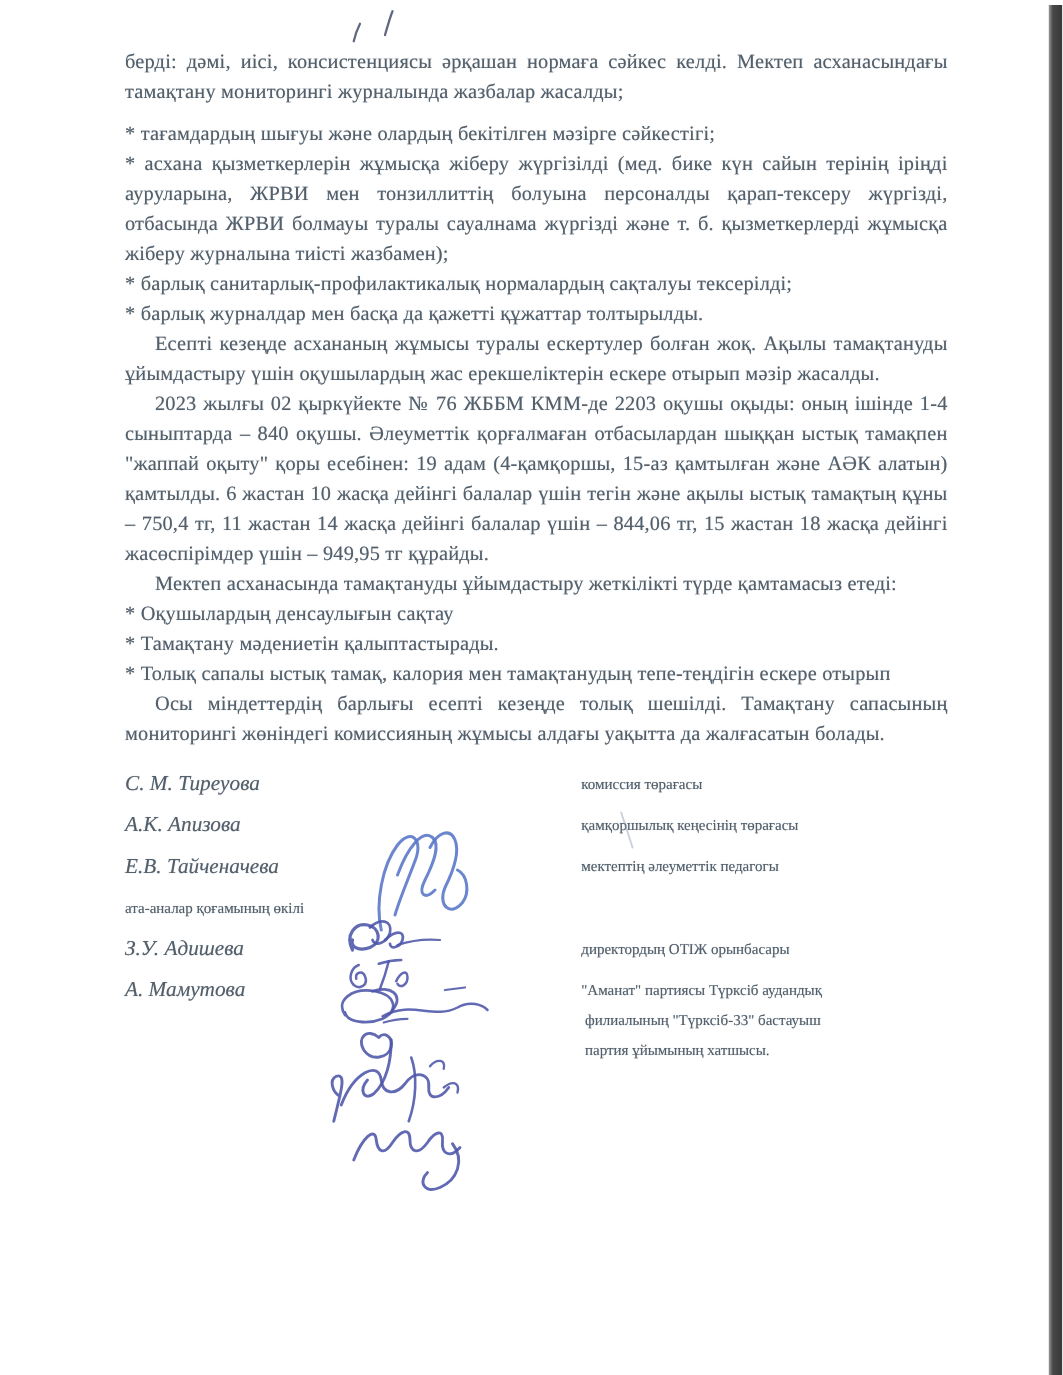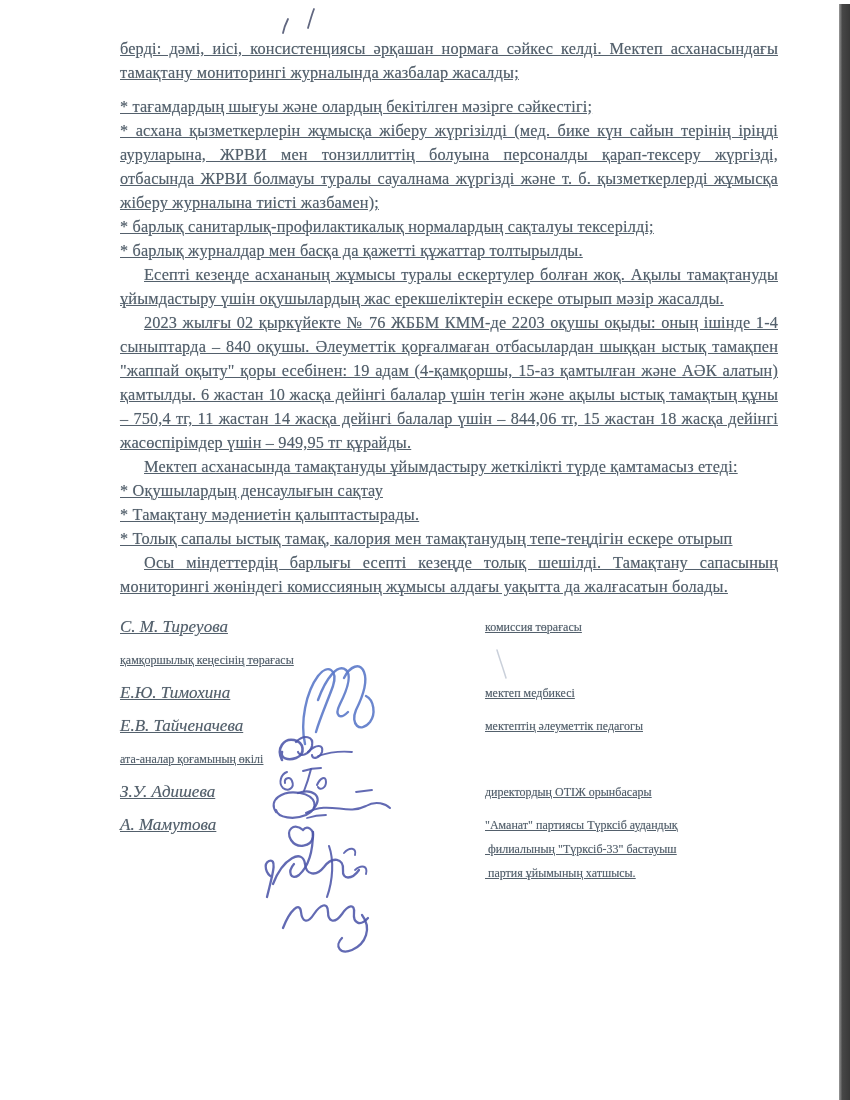--- a/index.html
+++ b/index.html
@@ -9,21 +9,21 @@
     background:#fff;
     overflow:hidden;
     font-family:"Liberation Serif","DejaVu Serif",serif;
     color:var(--text,#53606c);
   }
   .scan-edge{
     position:absolute;top:4px;right:0;bottom:0;width:11px;
     background:linear-gradient(to right,#9a9a9a 0,#474747 30%,var(--edge,#383838) 100%);
   }
   .content{
-    position:absolute;top:37px;left:120px;width:658px;text-decoration:underline;
+    position:absolute;top:37px;left:100px;width:658px;
   }
   .p{
     margin:0;
     font-size:16.3px;
     line-height:24px;
     text-align:justify;
     letter-spacing:.15px;
     text-shadow:0 0 .7px rgba(83,96,108,.55);
   }
   .indent{text-indent:24px;}
@@ -79,25 +79,22 @@
     <p class="p">* Тамақтану мәдениетін қалыптастырады.</p>
     <p class="p">* Толық сапалы ыстық тамақ, калория мен тамақтанудың тепе-теңдігін ескере отырып</p>
     <p class="p indent">Осы міндеттердің барлығы есепті кезеңде толық шешілді. Тамақтану сапасының мониторингі жөніндегі комиссияның жұмысы алдағы уақытта да жалғасатын болады.</p>
 
     <div class="sig-section">
       <div class="sig-row">
         <span class="sig-name">С. М. Тиреуова</span>
         <span class="sig-role">комиссия төрағасы</span>
       </div>
       <div class="sig-row">
+        <span class="sig-name">А.К. Апизова</span>
         <span class="sig-role">қамқоршылық кеңесінің төрағасы</span>
-      </div>
-      <div class="sig-row">
-        <span class="sig-name">Е.Ю. Тимохина</span>
-        <span class="sig-role">мектеп медбикесі</span>
       </div>
       <div class="sig-row">
         <span class="sig-name">Е.В. Тайченачева</span>
         <span class="sig-role">мектептің әлеуметтік педагогы</span>
       </div>
       <div class="sig-row">
         <span class="sig-role">ата-аналар қоғамының өкілі</span>
       </div>
       <div class="sig-row">
         <span class="sig-name">З.У. Адишева</span>

